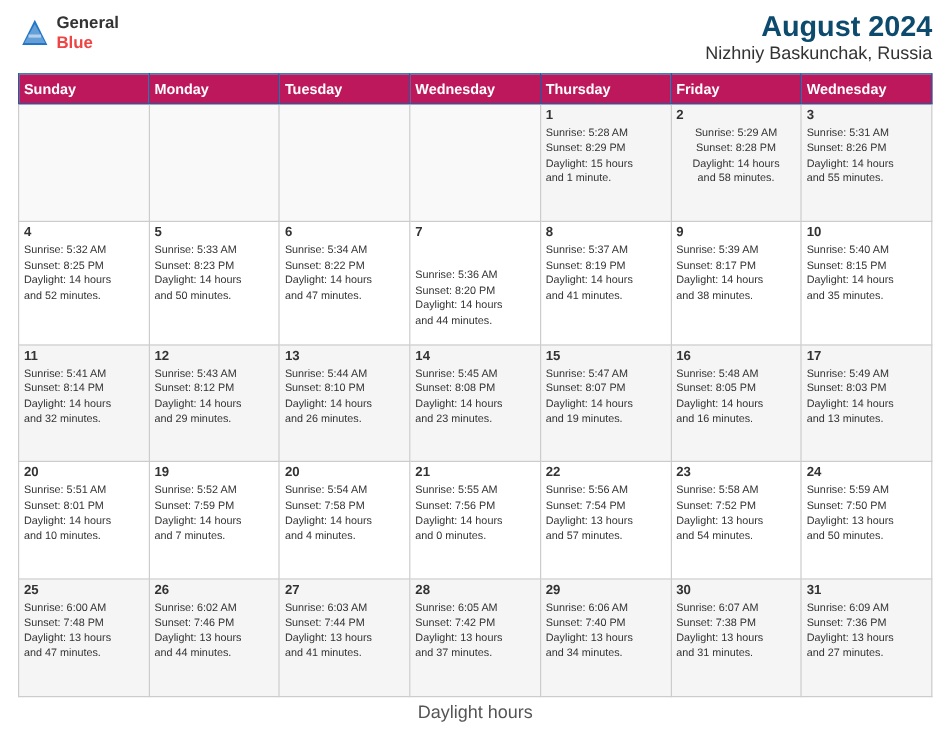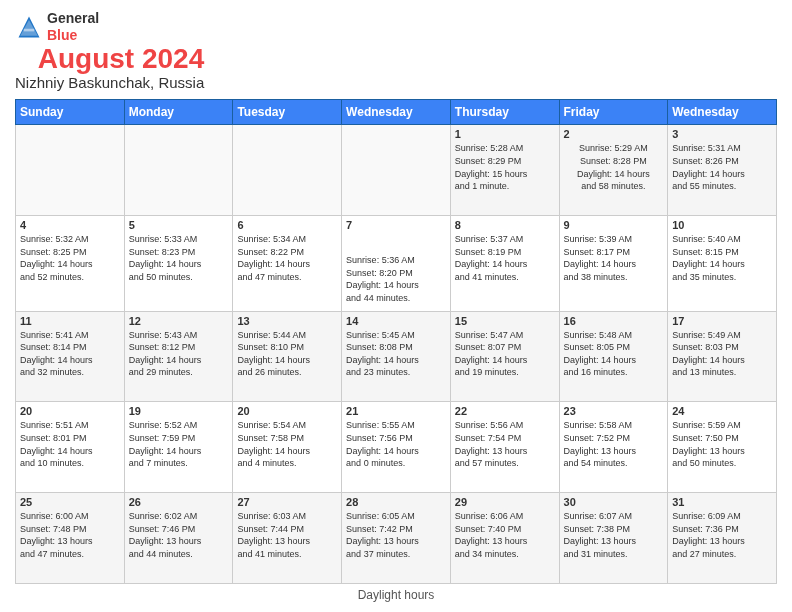--- a/index.html
+++ b/index.html
@@ -15,21 +15,20 @@
       height: 612px;
       padding: 10px 15px;
       display: flex;
       flex-direction: column;
     }
     .header {
       display: flex;
       justify-content: space-between;
       align-items: flex-start;
       margin-bottom: 8px;
-      flex-direction: column;
     }
     .logo {
       display: flex;
       align-items: center;
       gap: 4px;
     }
     .logo-text {
       font-size: 14px;
       font-weight: bold;
       line-height: 1.2;
@@ -37,37 +36,37 @@
     .logo-general { color: #333; }
     .logo-blue { color: #ef4444; }
     .logo-icon {
       width: 28px;
       height: 28px;
     }
     .title-section {
       text-align: right;
     }
     .month-title {
-      font-size: 28px;
+      font-size: 24px;
       font-weight: bold;
-      color: #ef4444;
+      color: #0c4a6e;
       line-height: 1.1;
     }
     .location {
       font-size: 15px;
       color: #333;
     }
     .calendar {
       flex: 1;
       border-collapse: collapse;
       width: 100%;
       table-layout: fixed;
     }
     .calendar th {
-      background: #3b82f6;
+      background: #be185d;
       color: #fff;
       font-size: 12px;
       font-weight: bold;
       padding: 5px 4px;
       text-align: left;
       border: 1px solid #1a5fa0;
     }
     .calendar td {
       vertical-align: top;
       border: 1px solid #ccc;
@@ -92,21 +91,21 @@
     .day-info {
       font-size: 9px;
       line-height: 1.4;
       color: #333;
     }
     .empty-cell {
       background: #f9f9f9 !important;
     }
     .footer {
       text-align: center;
-      font-size: 12px;
+      font-size: 15px;
       color: #555;
       margin-top: 4px;
     }
   </style>
 </head>
 <body>
 
 <div class="page">
   <div class="header">
     <div class="logo">

